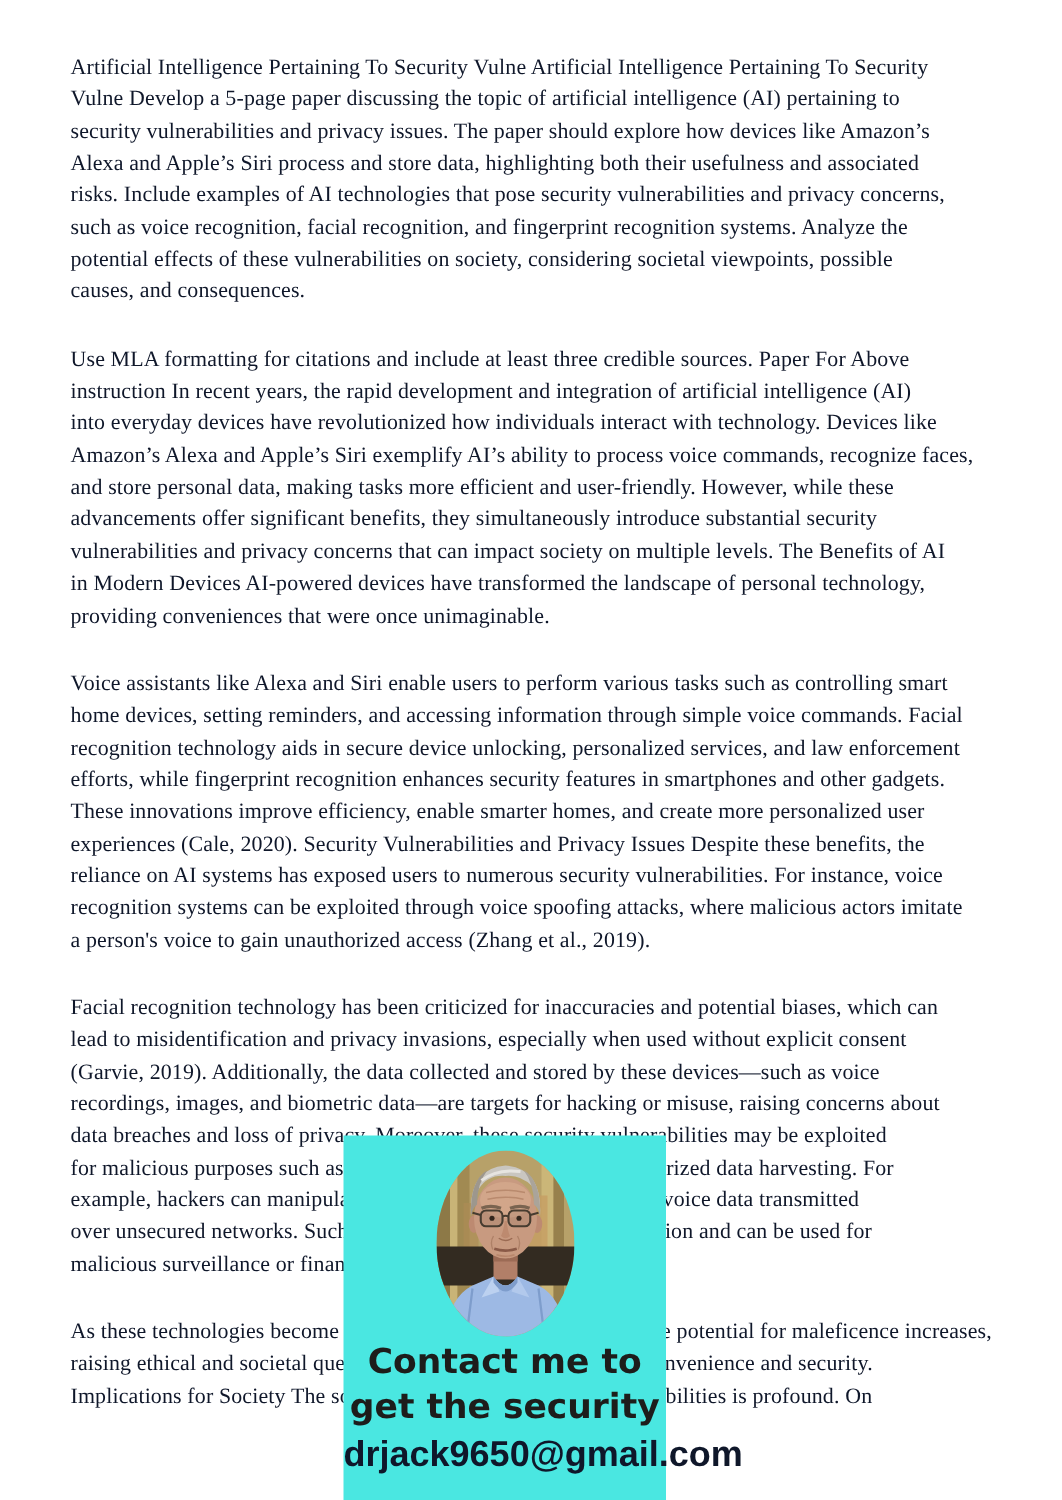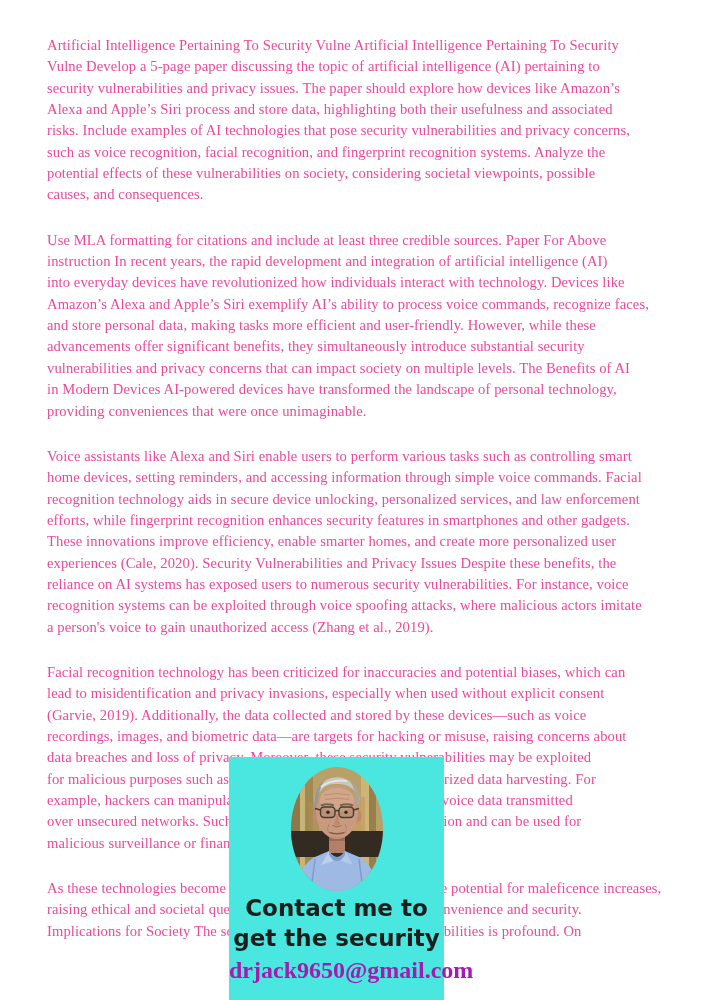--- a/index.html
+++ b/index.html
@@ -11,21 +11,21 @@
     font-family:"Liberation Serif", serif;
   }
   .content{
     position:absolute;
     left:47px;top:35px;width:620px;
   }
   .para{
     margin:0 0 24px 0;
     font-size:14.6px;
     line-height:21.35px;
-    color:#ec4899;
+    color:#0f172a;
     white-space:pre;      
     letter-spacing:0.1px;
   }
   .promo{
     position:absolute;
     left:229px;top:729px;
     width:215px;height:249px;
     background:#4AE7E1;
     text-align:center;
     margin-top:28px;
@@ -37,25 +37,25 @@
   .promo-line{
     font-family:"DejaVu Sans", sans-serif;
     font-weight:700;
     font-size:23px;
     line-height:30px;
     color:#1d1d1b;
   }
   .promo-line.first{margin-top:2px;}
   .promo-email{
     margin-top:3px;
-    font-family:Liberation Serif, serif;
+    font-family:Liberation Sans, sans-serif;
     font-weight:700;
     font-size:24px;
     line-height:28px;
-    color:#a21caf;
+    color:#0f172a;
   }
 </style>
 </head>
 <body>
 
 <div class="page">
 
   <div class="content">
     <p class="para">Artificial Intelligence Pertaining To Security Vulne Artificial Intelligence Pertaining To Security
 Vulne Develop a 5-page paper discussing the topic of artificial intelligence (AI) pertaining to

